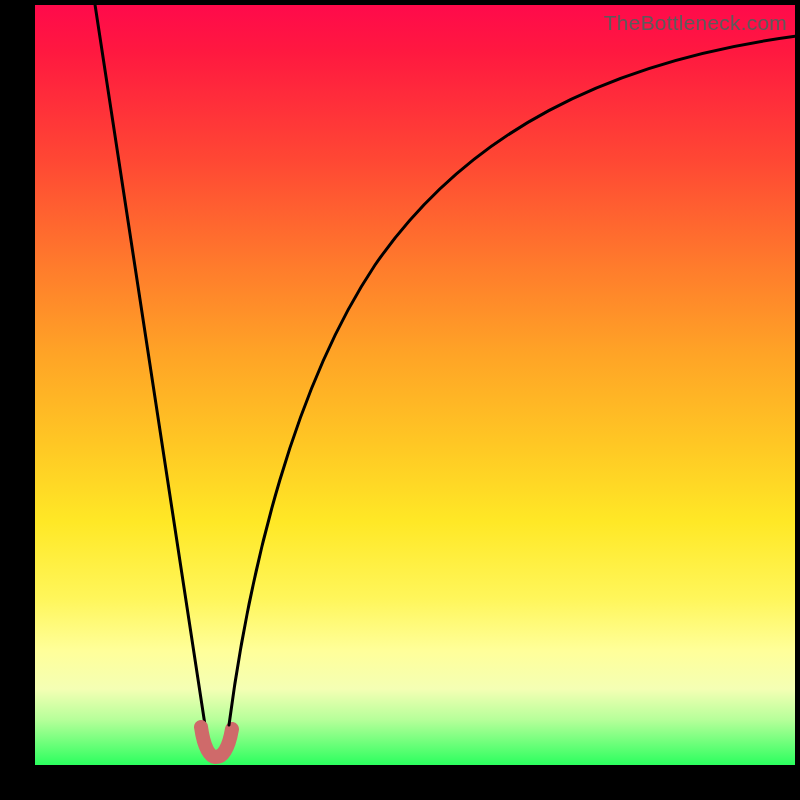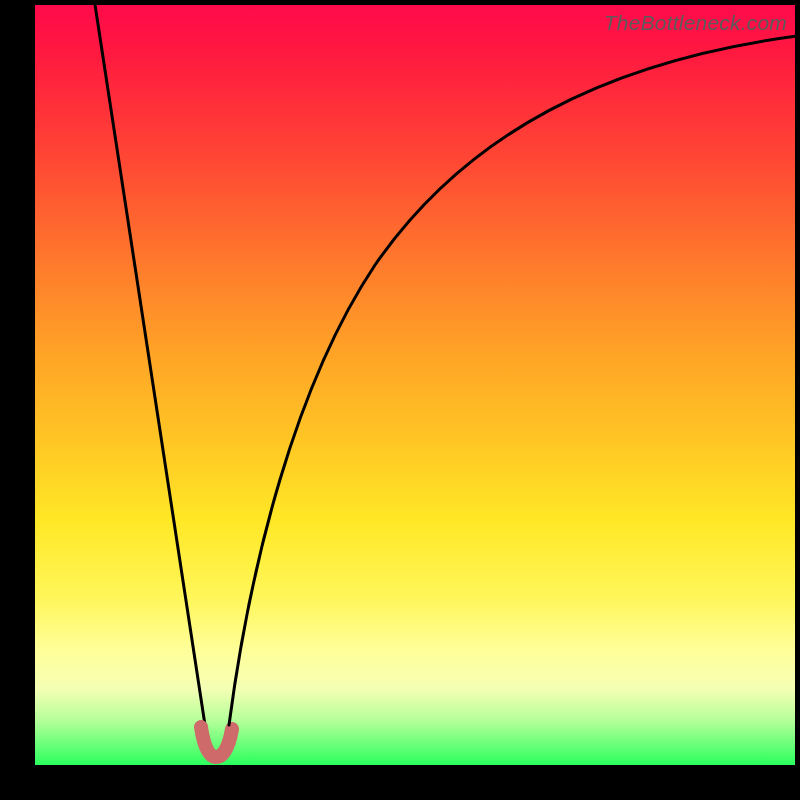--- a/index.html
+++ b/index.html
@@ -43,21 +43,20 @@
   }
   .attribution {
     position: absolute;
     top: 6px;
     right: 8px;
     color: #5b5b5b;
     font-size: 21px;
     font-weight: 500;
     letter-spacing: 0.2px;
     user-select: none;
-    font-style: italic;
   }
   svg.curves {
     position: absolute;
     left: 0;
     top: 0;
     width: 760px;
     height: 760px;
   }
 </style>
 </head>

